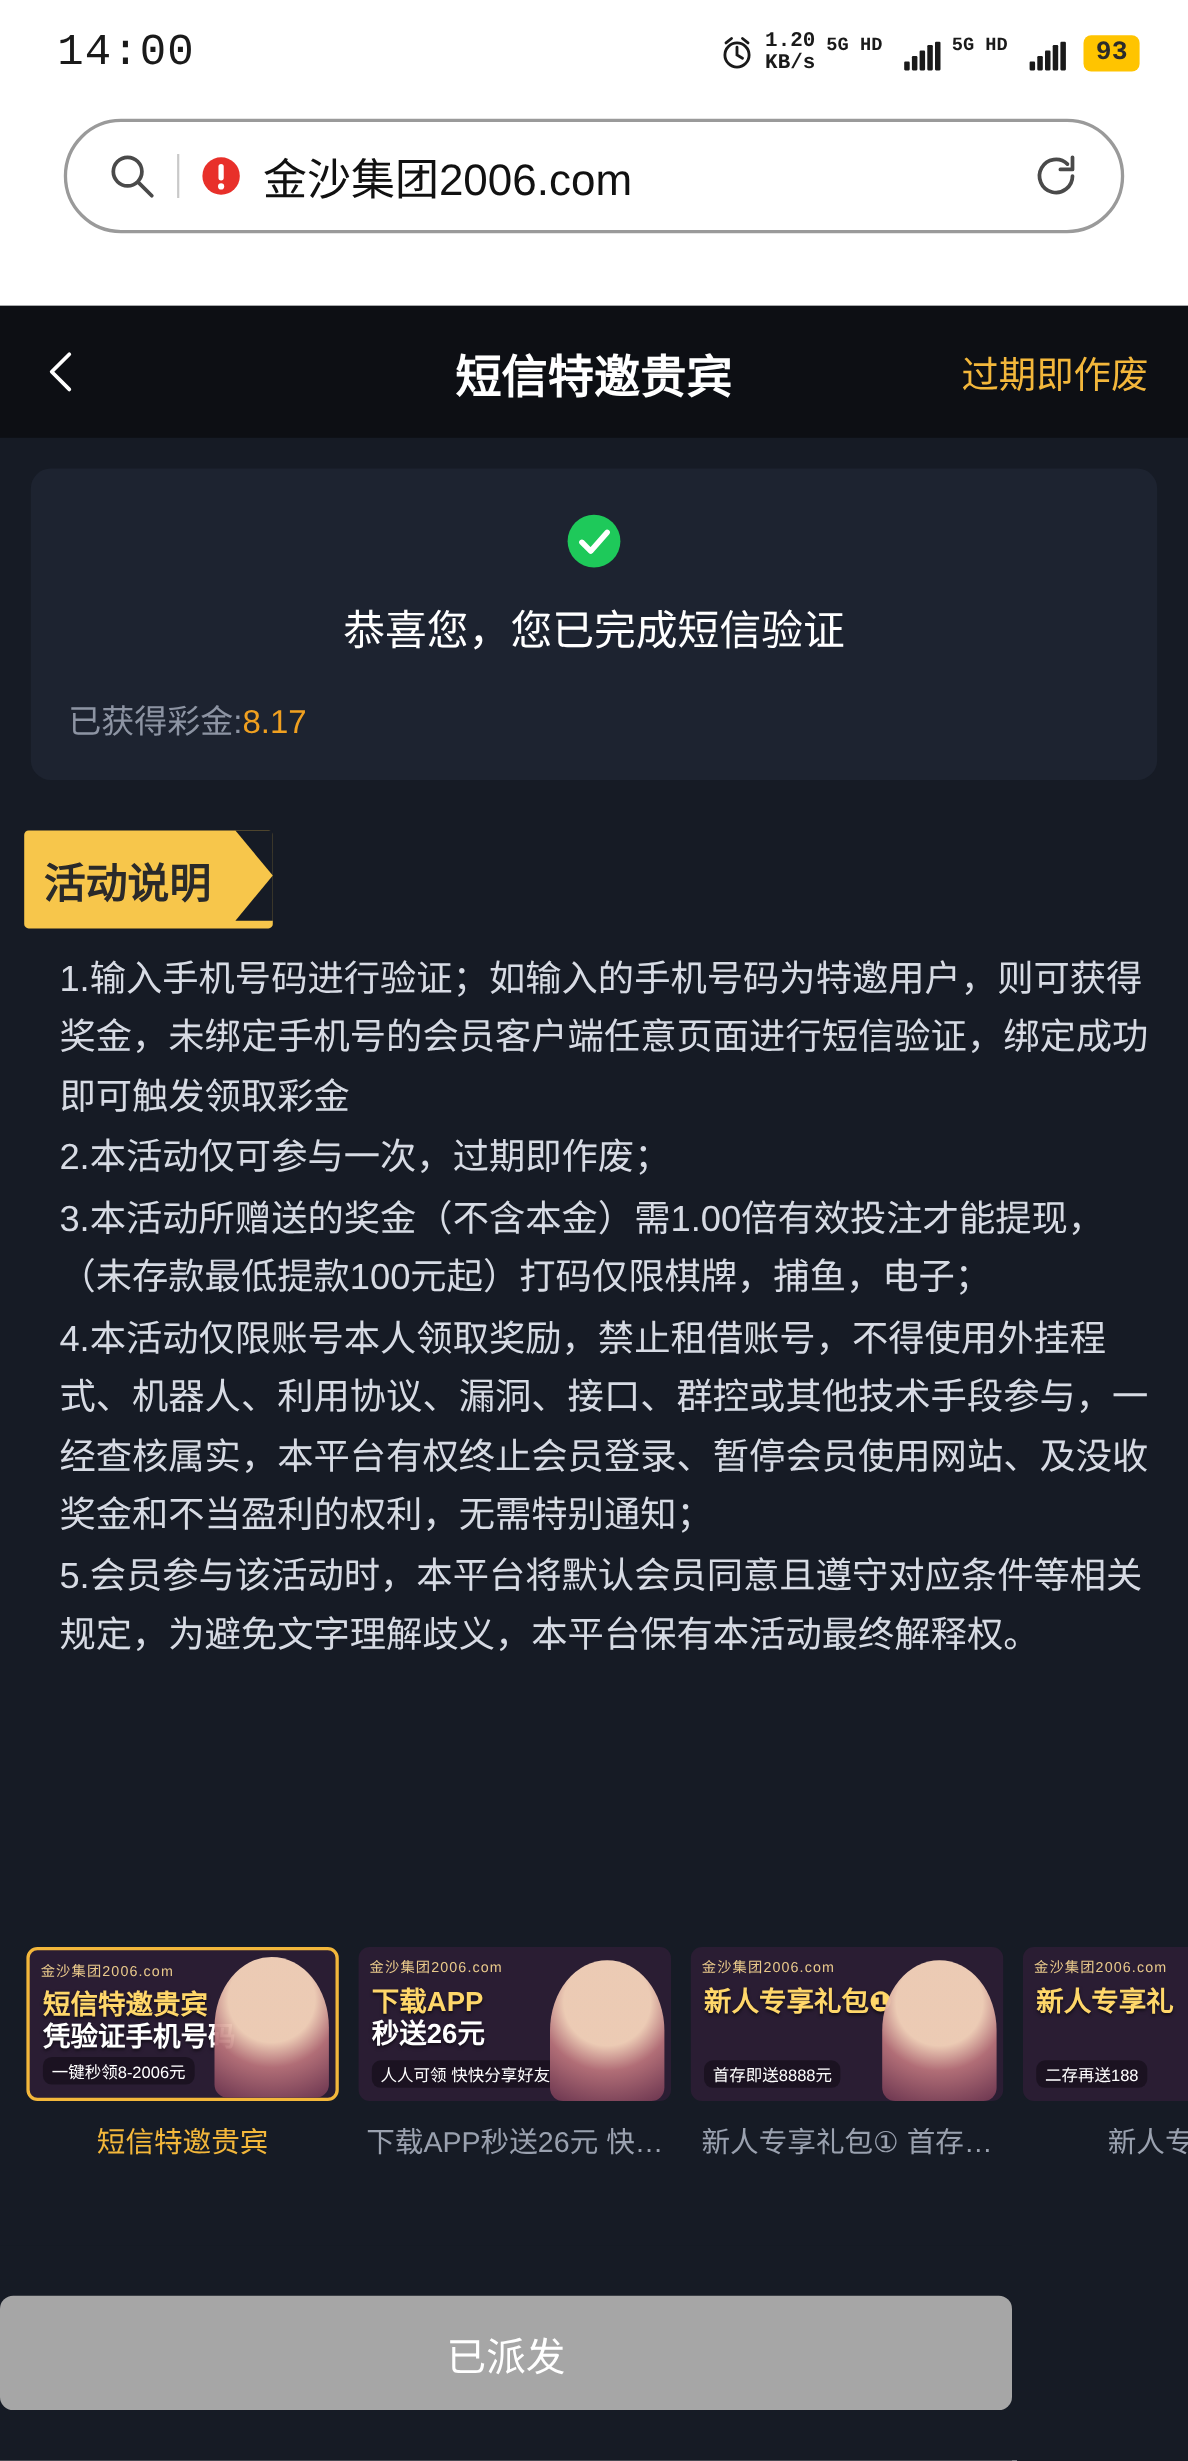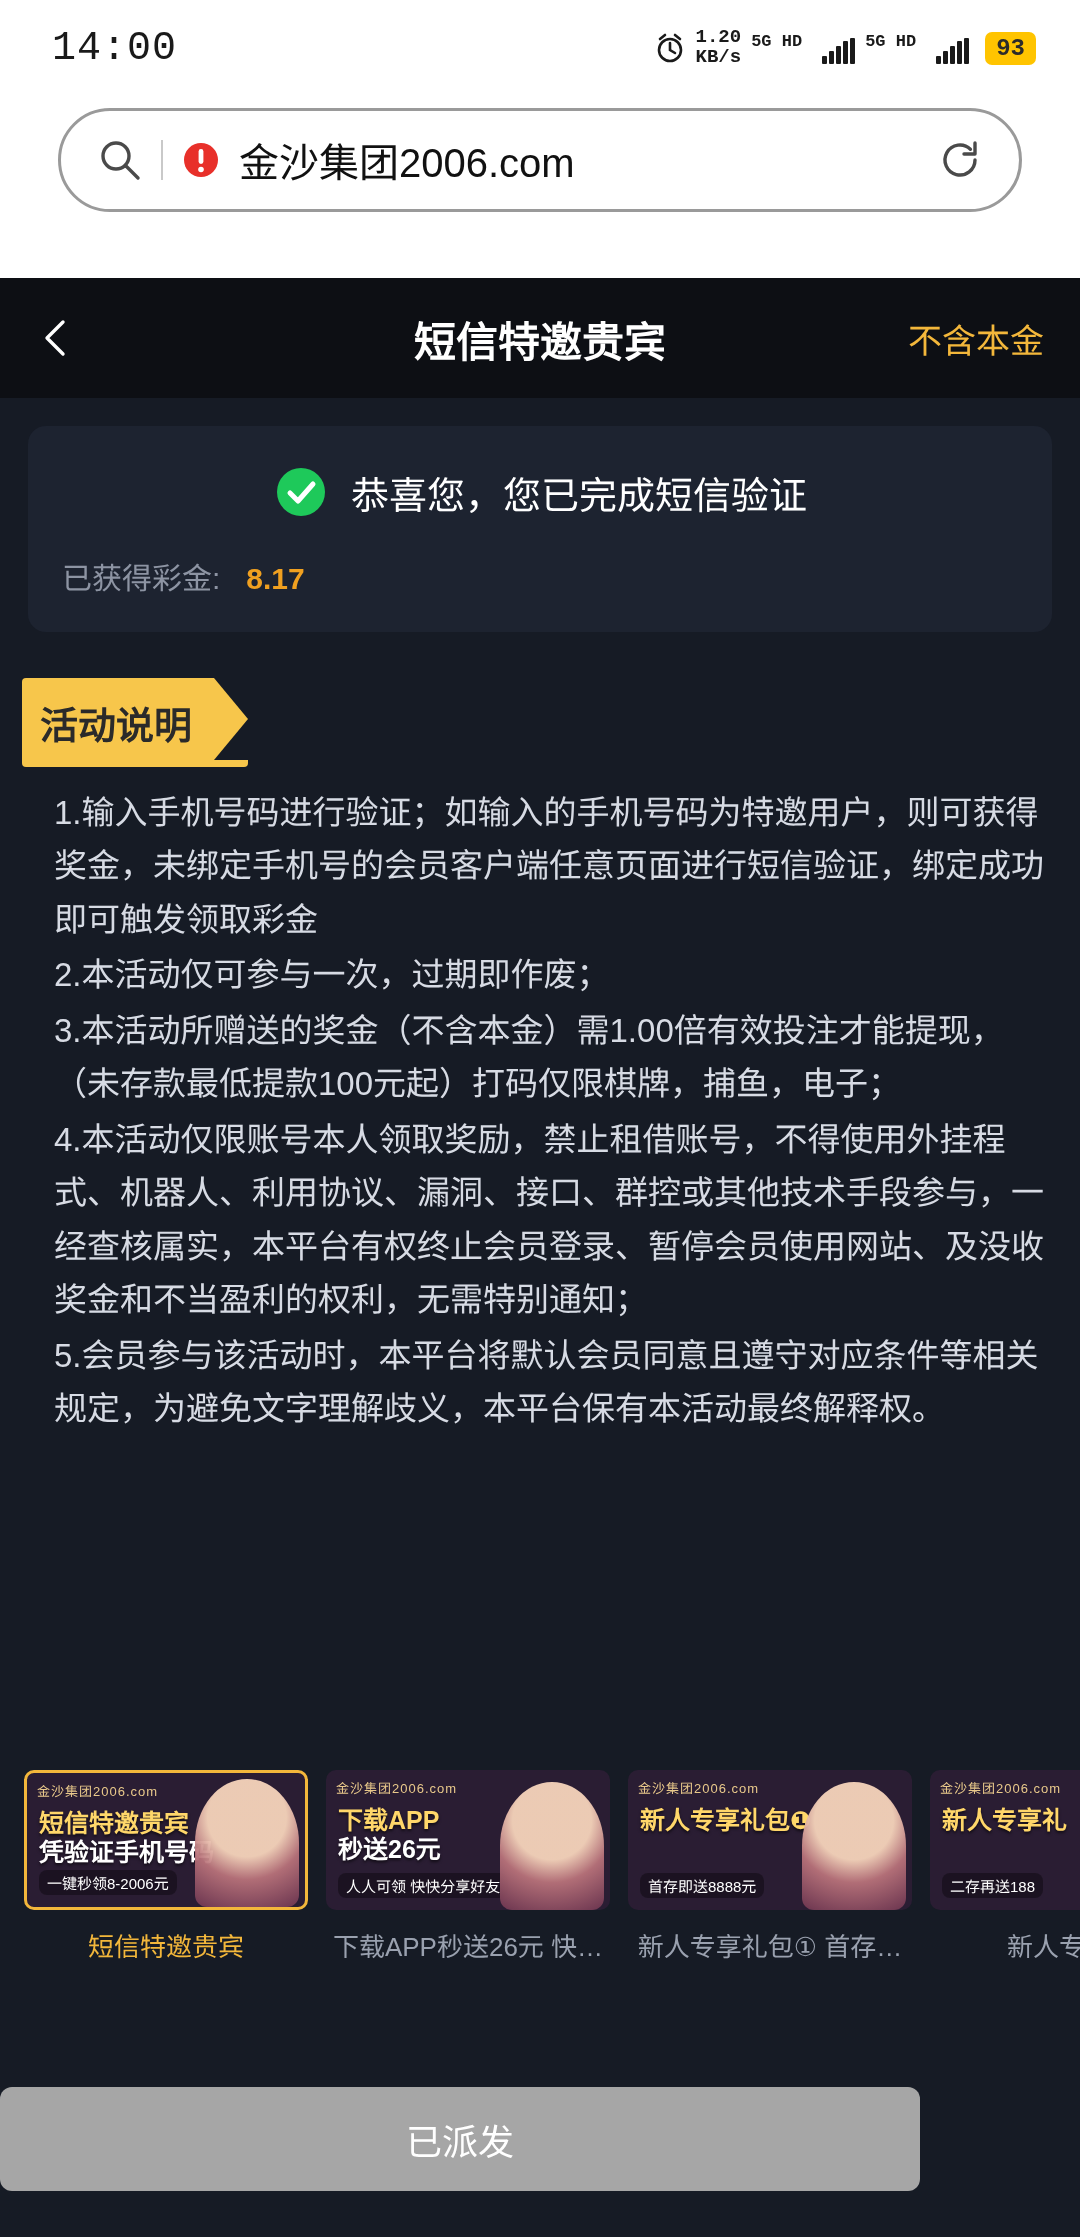--- a/index.html
+++ b/index.html
@@ -133,29 +133,30 @@
     margin: 28px 28px 0;
     background: #1d2330;
     border-radius: 18px;
     padding: 38px 34px 34px;
   }
   .card-row {
     display: flex;
     align-items: center;
     justify-content: center;
     gap: 22px;
+    flex-direction: column;
   }
   .check-ico { width: 56px; height: 56px; flex: none; }
   .card-title { font-size: 38px; color: #ffffff; }
   .card-sub {
     margin-top: 34px;
     font-size: 30px;
     color: #8d94a3;
   }
-  .card-sub b { color: #f0a020; font-weight: bold; margin-left: 26px; }
+  .card-sub b { color: #f0a020; font-weight: normal; }
 
   .ribbon-wrap {
     margin: 46px 0 0 22px;
     position: relative;
     height: 82px;
   }
   .ribbon {
     position: relative;
     display: inline-block;
     background: #f7c64b;
@@ -339,21 +340,21 @@
 
 <div class="page">
 
   <div class="appbar">
     <span class="back-ico">
       <svg viewBox="0 0 40 44" width="40" height="44">
         <path d="M27 6L11 22l16 16" fill="none" stroke="#ffffff" stroke-width="3.4" stroke-linecap="round" stroke-linejoin="round"></path>
       </svg>
     </span>
     <div class="appbar-title">短信特邀贵宾</div>
-    <div class="appbar-action">不含本金</div>
+    <div class="appbar-action">过期即作废</div>
   </div>
 
   <div class="card">
     <div class="card-row">
       <span class="check-ico">
         <svg viewBox="0 0 56 56" width="56" height="56">
           <circle cx="28" cy="28" r="24" fill="#1ec95a"></circle>
           <path d="M17 29l8 8 15-17" fill="none" stroke="#ffffff" stroke-width="5" stroke-linecap="round" stroke-linejoin="round"></path>
         </svg>
       </span>

